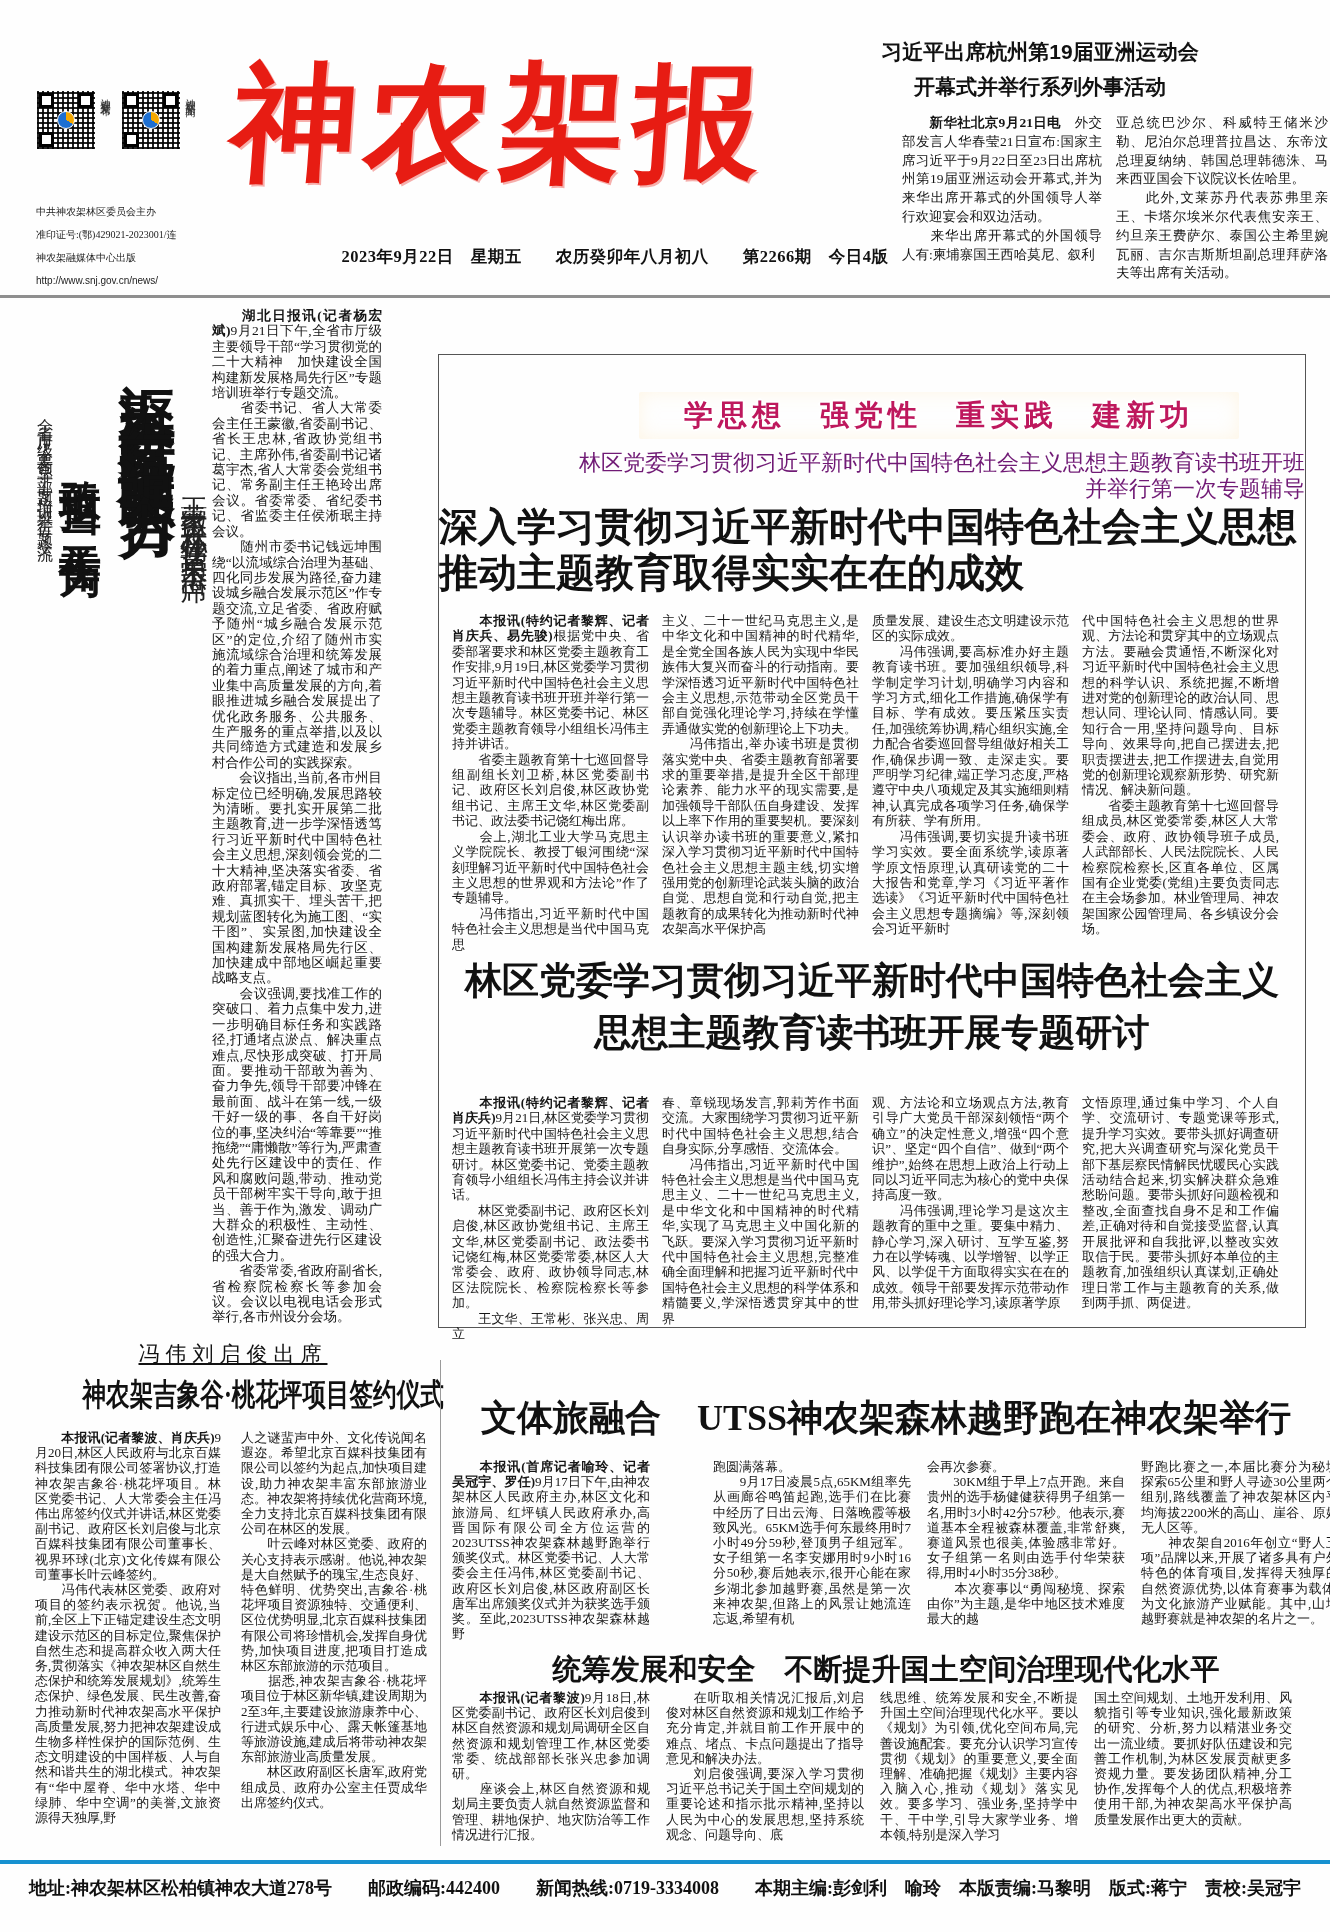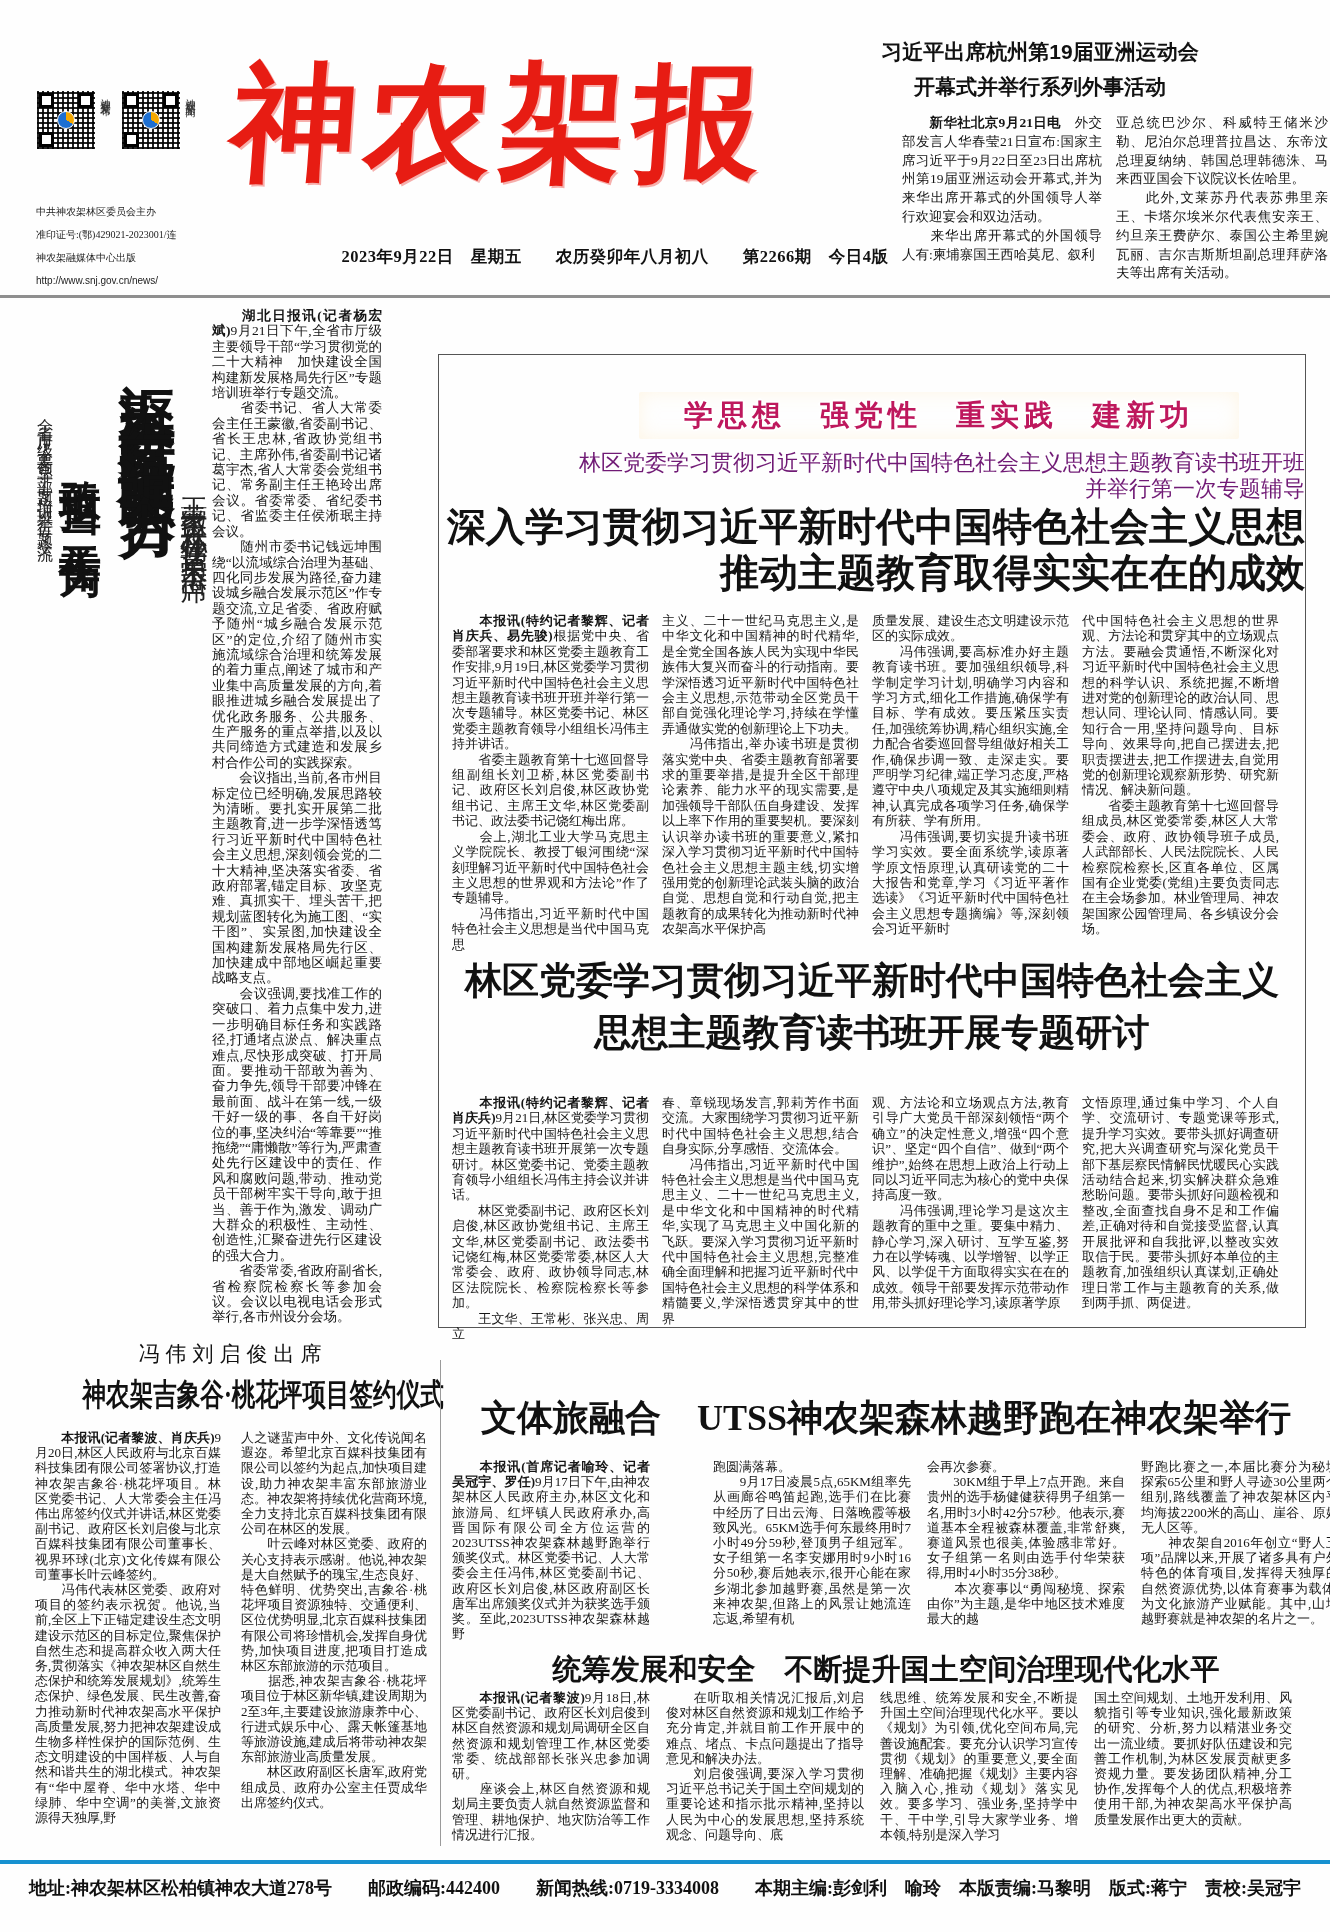--- a/index.html
+++ b/index.html
@@ -41,24 +41,24 @@
   
   .cbox{border:1px solid #555;}
   .banner{height:47px;border-radius:2px;display:flex;align-items:center;justify-content:center;
       background:linear-gradient(100deg,#d8400a 0%,#f2username 0,#f07018 28%,#e85410 55%,#f2851f 75%,#c73a06 100%);
       box-shadow:inset 0 0 18px rgba(255,230,180,.35);}
   .banner span{font-size:29px;font-weight:900;letter-spacing:5px;color:#be185d;white-space:nowrap;
       font-family:"Liberation Sans","DejaVu Sans",sans-serif;
       text-shadow:-2px 0 0 #fff,2px 0 0 #fff,0 -2px 0 #fff,0 2px 0 #fff,-1px -1px 0 #fff,1px 1px 0 #fff,1px -1px 0 #fff,-1px 1px 0 #fff;}
   .kicker{font-size:22px;line-height:26px;text-align:right;color:#701a75;white-space:nowrap;}
   .main-hl{font-family:"Liberation Sans","DejaVu Sans",sans-serif;font-weight:900;
-      font-size:39px;line-height:44px;text-align:right;white-space:nowrap;}
+      font-size:39px;line-height:44px;text-align:left;white-space:nowrap;}
   .second-hl{font-weight:900;font-size:37px;line-height:56px;text-align:center;white-space:nowrap;}
   .sec-headline{font-weight:900;text-align:center;white-space:nowrap;}
-  .center{text-align:center;}
+  .center{text-align:center;text-decoration:underline;}
   .footer-line{font-size:18px;font-weight:bold;text-align:center;white-space:nowrap;}
   .blue-rule{background:#1791d0;}
   .thin-vrule{background:#9a9a9a;width:1px;}
 </style>
 </head>
 <body>
 
 <div class="page">
 
   <div class="abs qr-row" style="left:36px;top:90px;">

